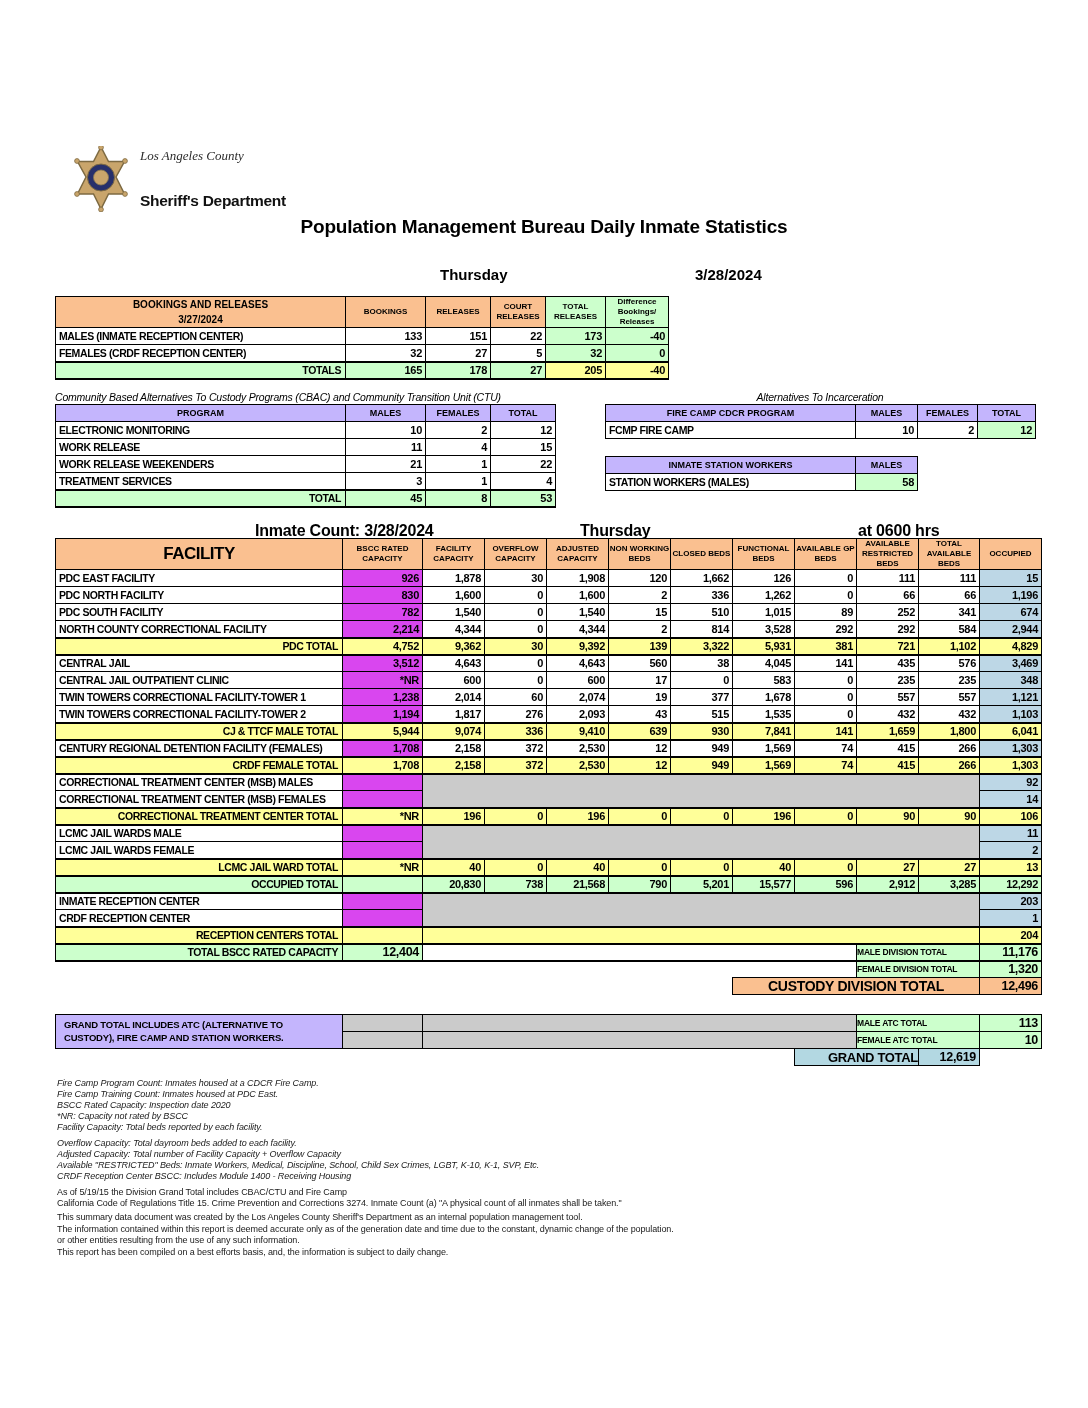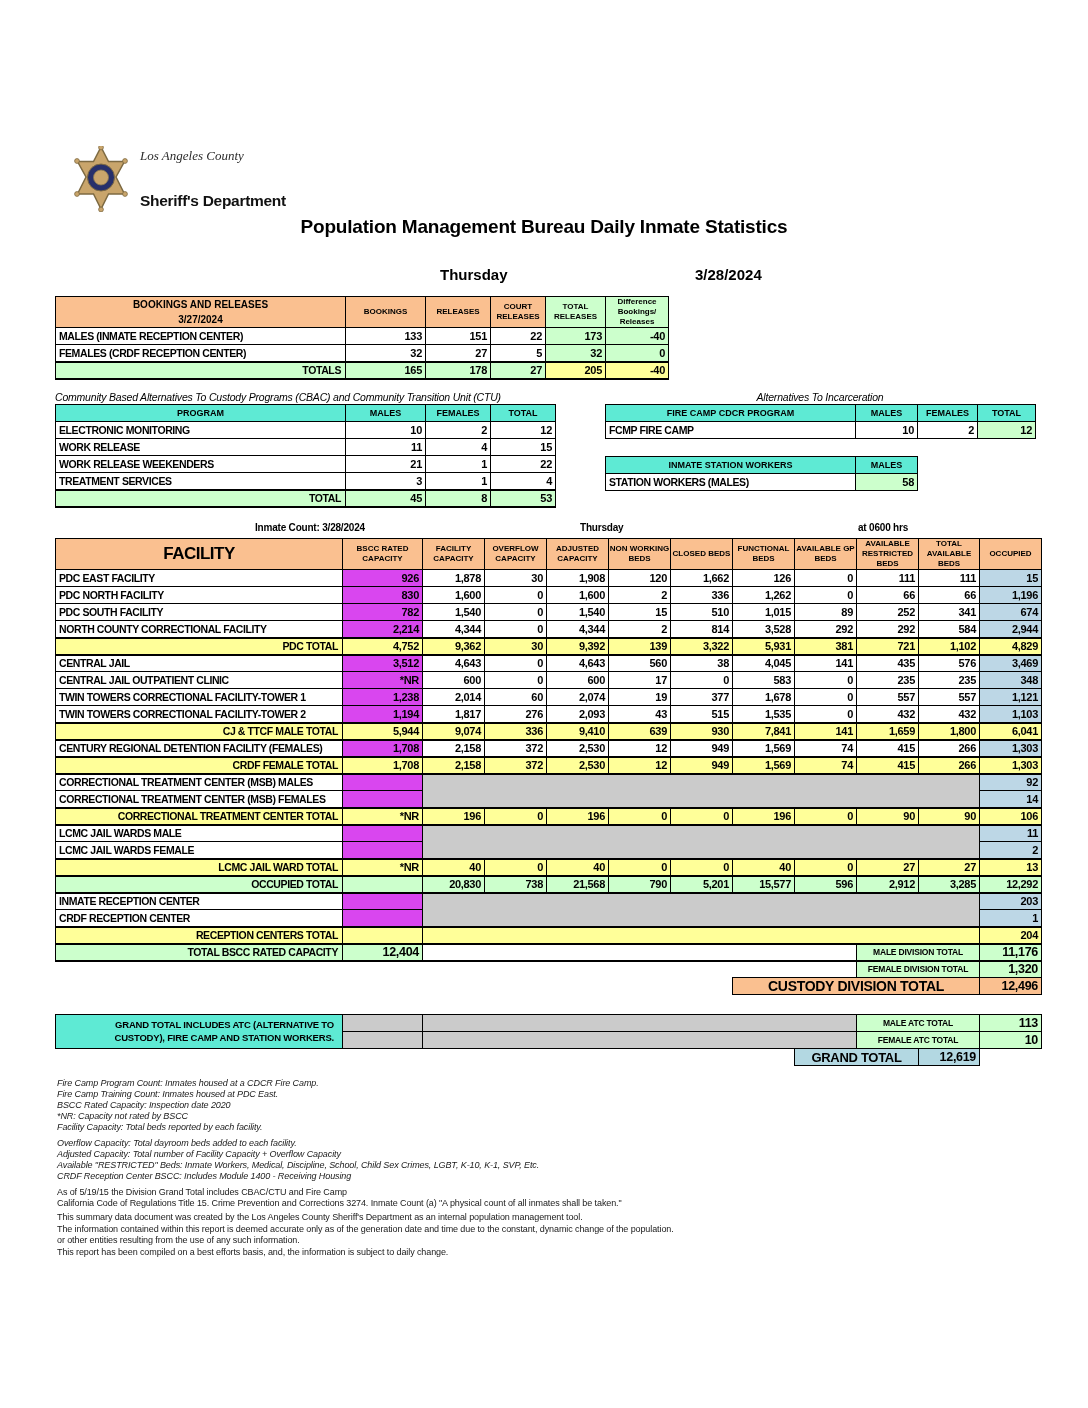--- a/index.html
+++ b/index.html
@@ -2,47 +2,47 @@
 <html><head>
 <meta charset="utf-8">
 <style>
   html,body{margin:0;padding:0;background:#fff;}
   .page{position:relative;width:1088px;height:1408px;background:#fff;overflow:hidden;
         font-family:"Liberation Sans",sans-serif;color:#000;}
   table{border-collapse:collapse;table-layout:fixed;}
   td{border:1px solid #000;overflow:hidden;white-space:nowrap;vertical-align:middle;padding:0;}
   
   .o{background:#FAC090;} .g{background:#CCFFCC;} .y{background:#FFFF99;}
-  .b{background:#BDD7E6;} .t{background:#5eead4;} .gr{background:#d946ef;}
+  .b{background:#BDD7E6;} .t{background:#c4b5fd;} .gr{background:#d946ef;}
   .gm{background:#CBCBCB;} .gt{background:#B3D8E2;} .nb{border:none;background:#fff;}
   
   .lab{font-weight:bold;font-size:10.5px;letter-spacing:-0.4px;padding-left:3px;text-align:left;}
   .rlab{font-weight:bold;font-size:10.5px;letter-spacing:-0.4px;padding-right:4px;text-align:right;}
   .num{font-weight:bold;font-size:11px;letter-spacing:-0.3px;padding-right:3px;text-align:right;}
   .bignum{font-size:12.5px;}
   .ch{font-weight:bold;font-size:8px;text-align:center;white-space:normal;line-height:1.25;letter-spacing:0;}
   .chm{font-weight:bold;font-size:9px;text-align:center;white-space:normal;line-height:1.2;}
   .bh1{font-weight:bold;font-size:10px;text-align:center;white-space:pre-line;line-height:1.5;}
   .fh{font-weight:bold;font-size:17px;text-align:center;letter-spacing:-0.5px;}
-  .dlab{font-weight:bold;font-size:8.5px;text-align:center;letter-spacing:-0.2px;}
+  .dlab{font-weight:bold;font-size:8.5px;text-align:left;letter-spacing:-0.2px;}
   .clab{font-weight:bold;font-size:14px;text-align:center;letter-spacing:-0.3px;}
-  .gtlab{font-weight:bold;font-size:13px;text-align:center;letter-spacing:-0.3px;}
-  .note{font-weight:bold;font-size:9.5px;text-align:right;white-space:normal;line-height:1.35;letter-spacing:-0.2px;padding:0 8px;}
+  .gtlab{font-weight:bold;font-size:13px;text-align:right;letter-spacing:-0.3px;}
+  .note{font-weight:bold;font-size:9.5px;text-align:left;white-space:normal;line-height:1.35;letter-spacing:-0.2px;padding:0 8px;}
   
   .r17 tr{height:17px;} .hrow{height:38px;} .fhead{height:40px;} .tt td{border-top:2px solid #000;border-bottom:2px solid #000;}
   .c20{height:20px;}
   
   .abs{position:absolute;}
   .logo{left:72px;top:146px;display:flex;align-items:center;gap:10px;}
   .agency-county{font-family:"Liberation Serif",serif;font-style:italic;font-size:13px;color:#2b2b2b;}
   .agency-dept{font-weight:bold;font-size:15.5px;letter-spacing:-0.3px;color:#111;margin-top:28px;}
   .title{top:216px;left:0;width:1088px;text-align:center;font-weight:bold;font-size:19px;letter-spacing:-0.2px;}
   .dayhdr{top:266px;font-weight:bold;font-size:15px;}
   .cap{font-style:italic;font-weight:normal;font-size:10.5px;letter-spacing:-0.2px;}
-  .countline{top:522px;font-weight:bold;font-size:10px;letter-spacing:-0.2px;}
+  .countline{top:522px;font-weight:bold;font-size:16px;letter-spacing:-0.2px;}
   .fnote{font-size:9px;line-height:11px;color:#1a1a1a;letter-spacing:-0.1px;}
   .fnote.it{font-style:italic;}
   .gap{height:5px;}
   .disc{font-size:9px;line-height:11.5px;color:#1a1a1a;letter-spacing:-0.1px;}
 </style>
 </head>
 <body>
 
 <div class="page">
 

